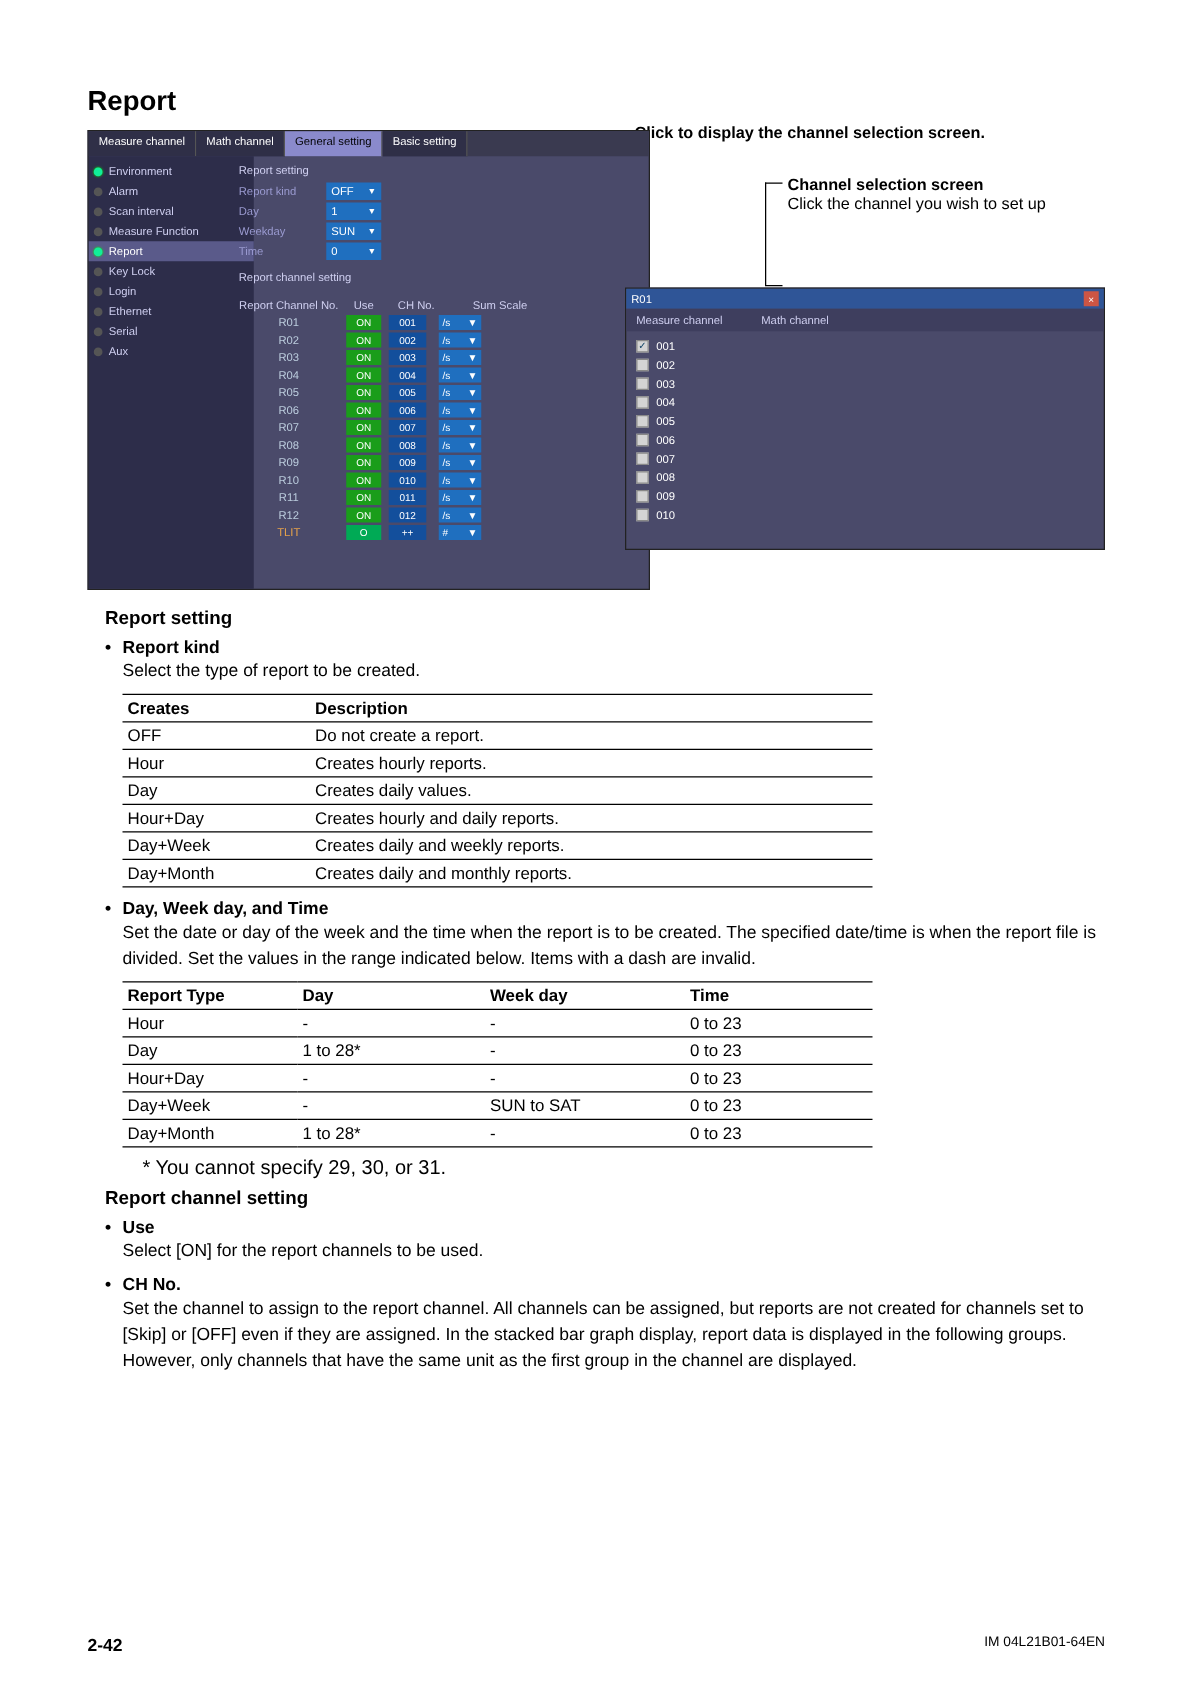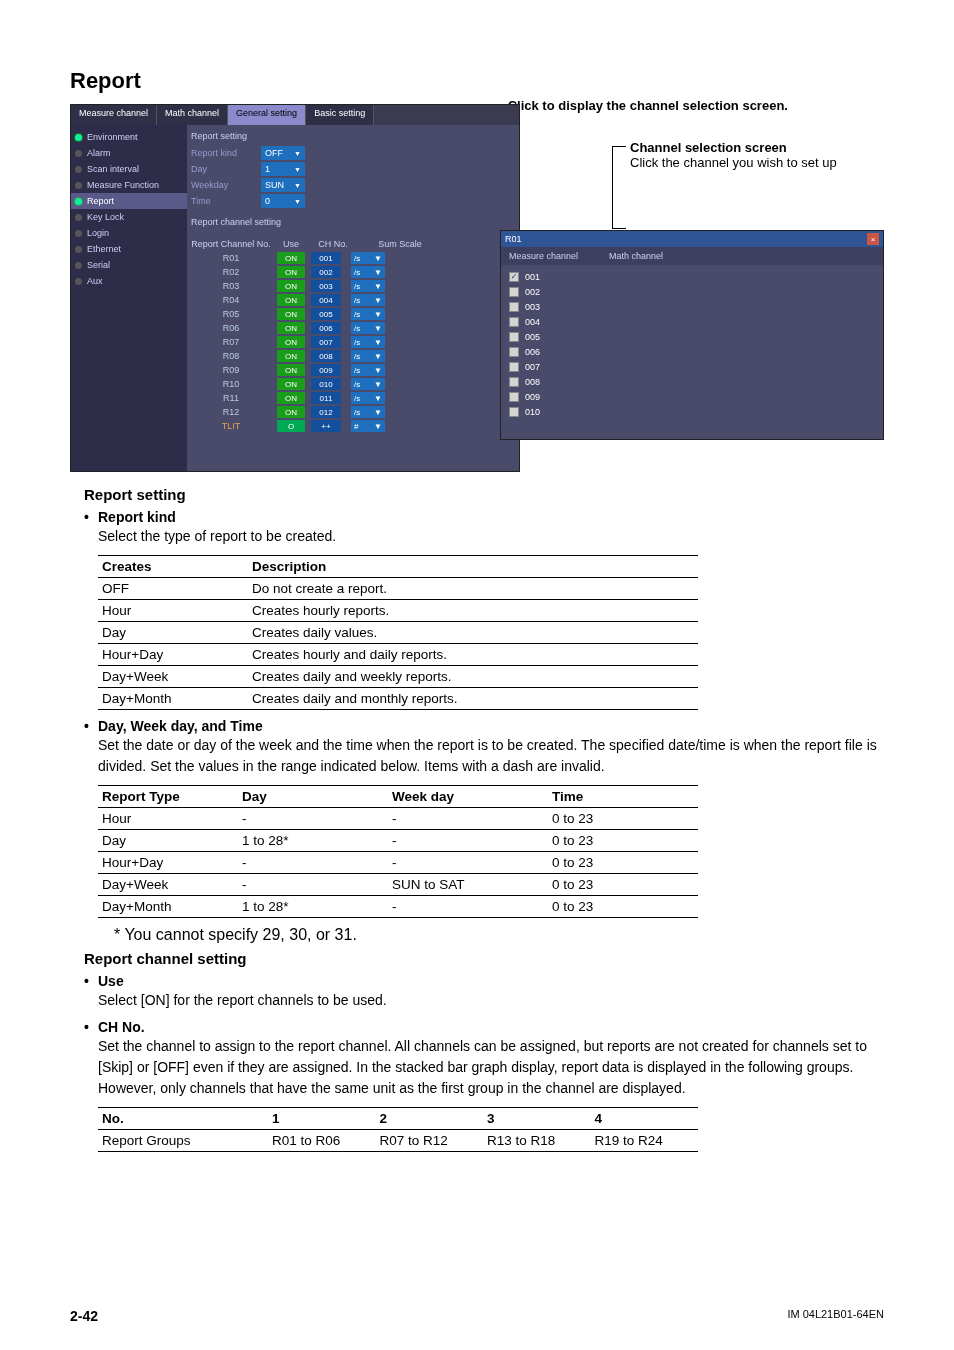--- a/index.html
+++ b/index.html
@@ -83,21 +83,21 @@
     border:1px solid #222;
   }
   .tabbar {
     display:flex; height:20px; background:#3a3a50;
   }
   .tab {
     padding:3px 8px; background:#2f2f47; border-right:1px solid #555;
   }
   .tab.active { background:#8a8acc; color:#000; }
   .leftnav {
-    position:absolute; left:0; top:20px; width:116px; bottom:0;
+    position:absolute; left:0; top:20px; width:132px; bottom:0;
     background:#2d2d4a;
     padding:4px 0;
   }
   .leftnav .nav {
     padding:3px 6px 3px 16px; position:relative; color:#cfcff0;
   }
   .leftnav .nav .led {
     position:absolute; left:4px; top:5px; width:7px; height:7px; border-radius:50%;
     background:#1e9; box-shadow:0 0 2px #0f0;
   }
@@ -474,39 +474,19 @@
     </table>
     <div class="footnote">*   You cannot specify 29, 30, or 31.</div>
 
     <div class="h3">Report channel setting</div>
 
     <div class="bullet-head">Use</div>
     <div class="para">Select [ON] for the report channels to be used.</div>
 
     <div class="bullet-head">CH No.</div>
     <div class="para">Set the channel to assign to the report channel.  All channels can be assigned, but reports are not created for channels set to [Skip] or [OFF] even if they are assigned.  In the stacked bar graph display, report data is displayed in the following groups.  However, only channels that have the same unit as the first group in the channel are displayed.</div>
-    <table class="doc wide">
-      <thead>
-          <tr id="grp-head">
-            <th style="width: 170px;">No.</th>
-            <th>1</th>
-            <th>2</th>
-            <th>3</th>
-            <th>4</th>
-          </tr>
-        </thead>
-      <tbody id="grp-body">
-          <tr>
-            <td>Report Groups</td>
-            <td>R01 to R06</td>
-            <td>R07 to R12</td>
-            <td>R13 to R18</td>
-            <td>R19 to R24</td>
-          </tr>
-        </tbody>
-    </table>
   </div>
 
   <div class="footer">
     <span class="pnum">2-42</span>
     <span>IM 04L21B01-64EN</span>
   </div>
 </div>
 
 </body></html>

